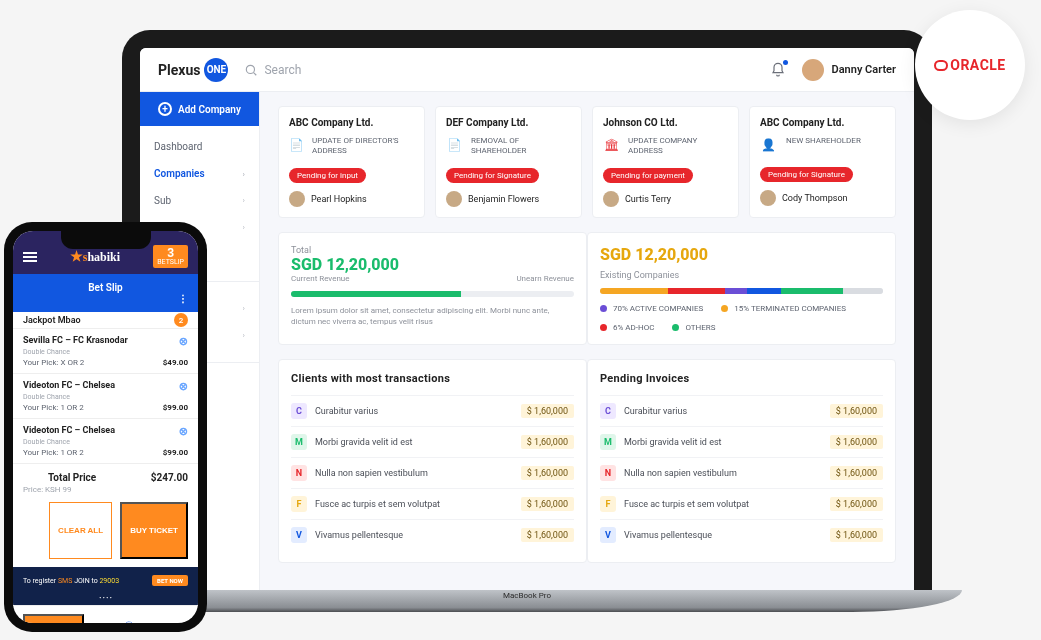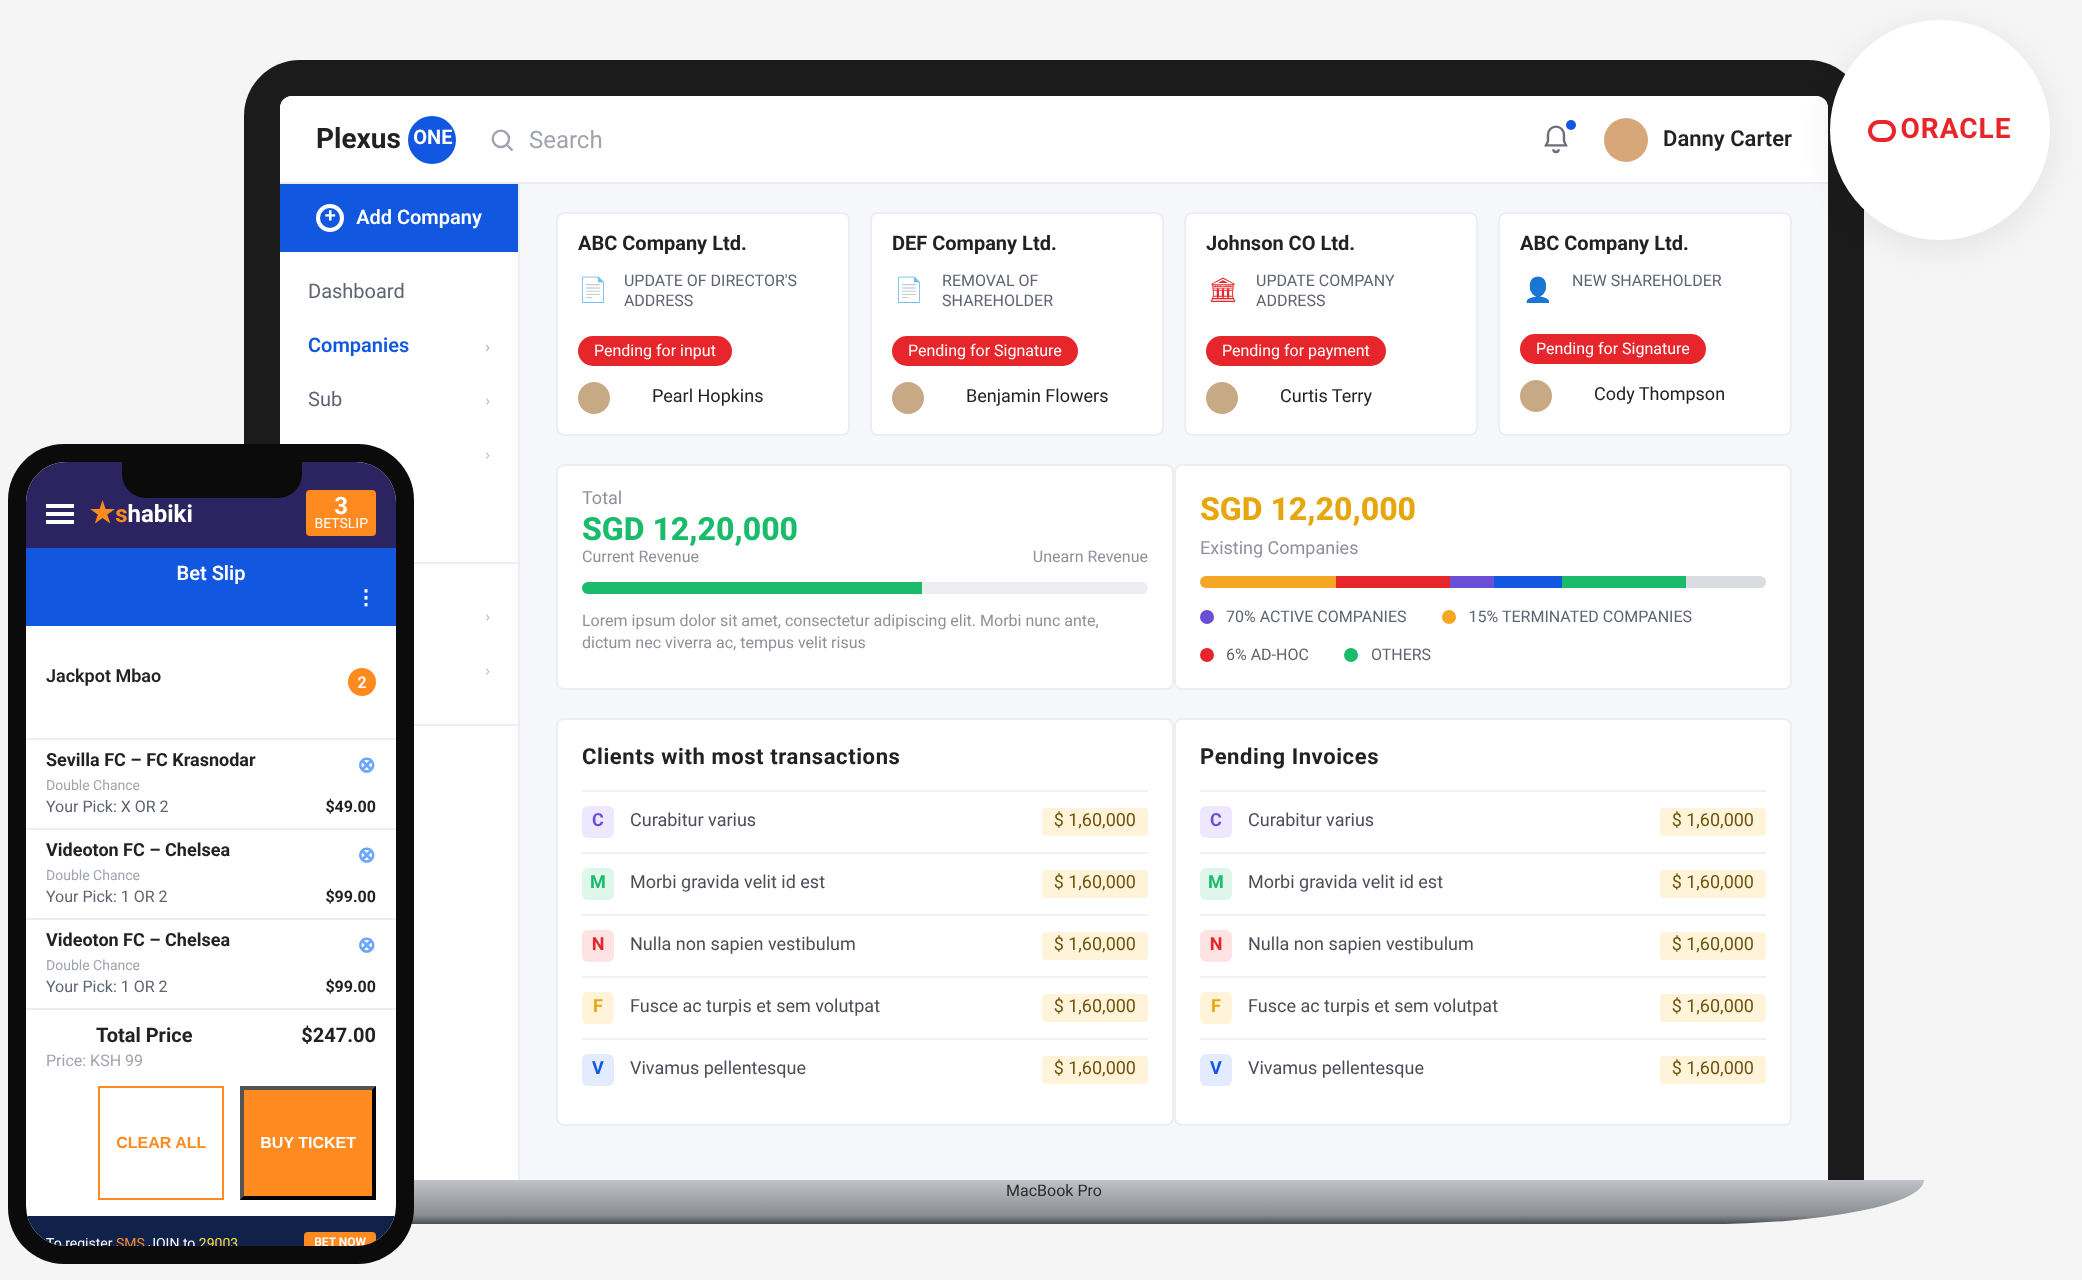--- a/index.html
+++ b/index.html
@@ -112,21 +112,21 @@
   }
   .card .title{font-size:10px;font-weight:700;color:#222;margin-bottom:8px;}
   .card .row{display:flex;align-items:flex-start;gap:8px;margin-bottom:8px;}
   .doc-ic{width:18px;height:18px;display:inline-flex;align-items:center;justify-content:center;font-size:12px;}
   .doc-ic.y{color:#f5a623;}.doc-ic.g{color:#1abc6c;}.doc-ic.r{color:#e7262b;}.doc-ic.b{color:#1157e0;}
   .doc-text{font-size:8px;color:#5e6470;line-height:1.2;text-transform:uppercase;}
   .pill{
     display:inline-block;background:#e7262b;color:#fff;
     font-size:8px;border-radius:10px;padding:3px 8px;margin-bottom:8px;
   }
-  .person{display:flex;align-items:center;gap:21px;}
+  .person{display:flex;align-items:center;gap:6px;}
   .person .pa{width:16px;height:16px;border-radius:50%;background:#c7a985;}
   .person .pn{font-size:9px;color:#222;}
 
   .two-col{display:flex;}
   .panel{flex:1;background:#fff;border:1px solid #eceef2;border-radius:4px;padding:12px;}
   .small-label{font-size:9px;color:#8d919a;}
   .big-num{font-size:16px;font-weight:800;}
   .big-num.green{color:#1abc6c;}
   .big-num.amber{color:#e6a70e;}
   .bar{height:6px;background:#eceef2;border-radius:3px;overflow:hidden;display:flex;margin:8px 0;}
@@ -173,31 +173,31 @@
   .phone-screen{
     width:100%;height:100%;background:#fff;border-radius:20px;overflow:hidden;
     display:flex;flex-direction:column;font-size:10px;
   }
   .p-top{
     background:#2b2460;color:#fff;display:flex;align-items:center;
     padding:14px 10px 6px 10px;gap:8px;
   }
   .hamb{display:flex;flex-direction:column;gap:2px;}
   .hamb span{width:14px;height:2px;background:#fff;}
-  .p-brand{flex:1;font-weight:700;font-size:12px;}
+  .p-brand{flex:1;text-align:center;font-weight:700;font-size:12px;font-family:Liberation Serif, serif;}
   .p-brand .s1{color:#ff8a1f;}
   .bet-badge{
     background:#ff8a1f;color:#fff;font-size:7px;line-height:1;padding:2px 4px;border-radius:2px;text-align:center;
   }
   .bet-badge .n{font-size:12px;font-weight:700;display:block;}
   .p-blue{
     background:#1157e0;color:#fff;padding:8px 10px;display:flex;align-items:center;font-weight:600;flex-direction:column;
   }
   .p-blue .more{margin-left:auto;}
-  .p-yel{background:#fff;padding:21px 10px;display:flex;align-items:flex-start;font-size:9px;color:#222;font-weight:600;}
+  .p-yel{background:#fff;padding:1px 10px;display:flex;align-items:center;font-size:9px;color:#222;font-weight:600;}
   .p-yel .cnt{margin-left:auto;width:14px;height:14px;border-radius:50%;background:#ff8a1f;color:#fff;display:inline-flex;align-items:center;justify-content:center;font-size:8px;}
 
   .p-item{padding:6px 10px;border-top:1px solid #eee;}
   .p-item .m{font-size:9px;font-weight:700;color:#222;display:flex;}
   .p-item .rm{margin-left:auto;color:#6aa6ff;font-size:11px;}
   .p-item .sub{font-size:7px;color:#9fa4ad;}
   .p-item .picks{display:flex;font-size:8px;color:#5e6470;margin-top:2px;}
   .p-item .picks .p{flex:1;}
   .p-item .picks .v{font-weight:700;color:#222;}
 

